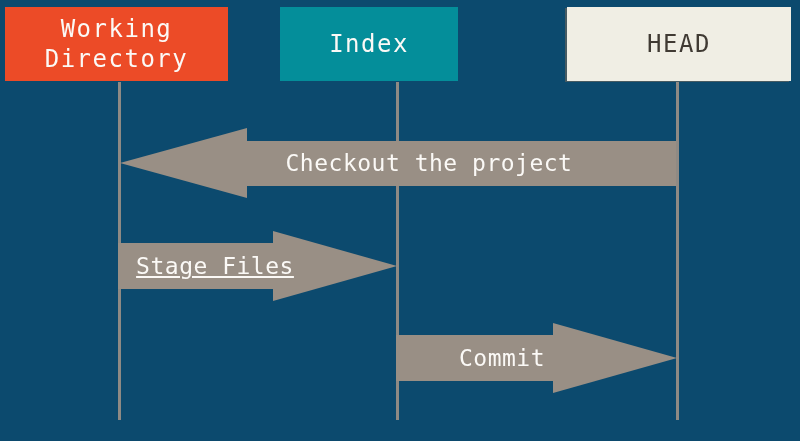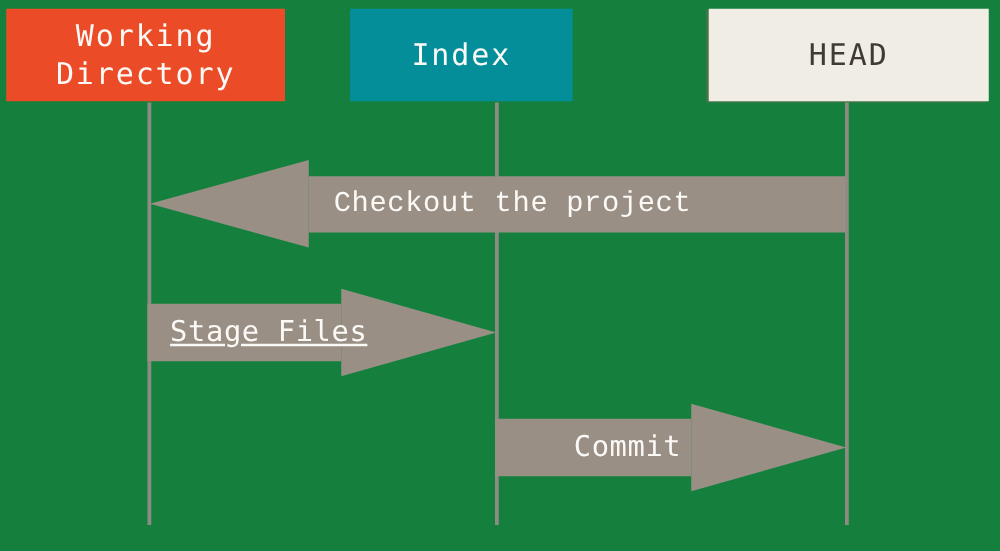--- a/index.html
+++ b/index.html
@@ -5,21 +5,21 @@
   html, body {
     margin: 0;
     padding: 0;
     background: #2f3d42;
     font-family: "DejaVu Sans Mono", "Liberation Mono", monospace;
   }
   .stage {
     position: relative;
     width: 800px;
     height: 441px;
-    background: #15803d;
+    background: #0c4a6e;
     overflow: hidden;
   }
   
   .col-box {
     position: absolute;
     top: 7px;
     height: 74px;
     display: flex;
     align-items: center;
     justify-content: center;
@@ -67,21 +67,21 @@
     position: absolute;
     transform: translate(-50%, -50%);
     font-size: 23px;
     letter-spacing: 0.5px;
     white-space: nowrap;
     color: #FBF9F6;
   }
   
   .checkout .arrow-body { left: 247px; top: 141px; width: 429px; height: 45px; }
   .checkout .arrow-head { left: 120px; top: 128px; }
-  .checkout .arrow-label { left: 410px; top: 163px; font-family: Liberation Mono, monospace; }
+  .checkout .arrow-label { left: 429px; top: 163px; }
   
   .stagefiles .arrow-body { left: 118px; top: 243px; width: 155px; height: 46px; }
   .stagefiles .arrow-head { left: 273px; top: 231px; }
   .stagefiles .arrow-label { left: 215px; top: 266px; text-decoration: underline; }
   
   .commit .arrow-body { left: 396px; top: 335px; width: 157px; height: 46px; }
   .commit .arrow-head { left: 553px; top: 323px; }
   .commit .arrow-label { left: 502px; top: 358px; }
 </style>
 </head>

